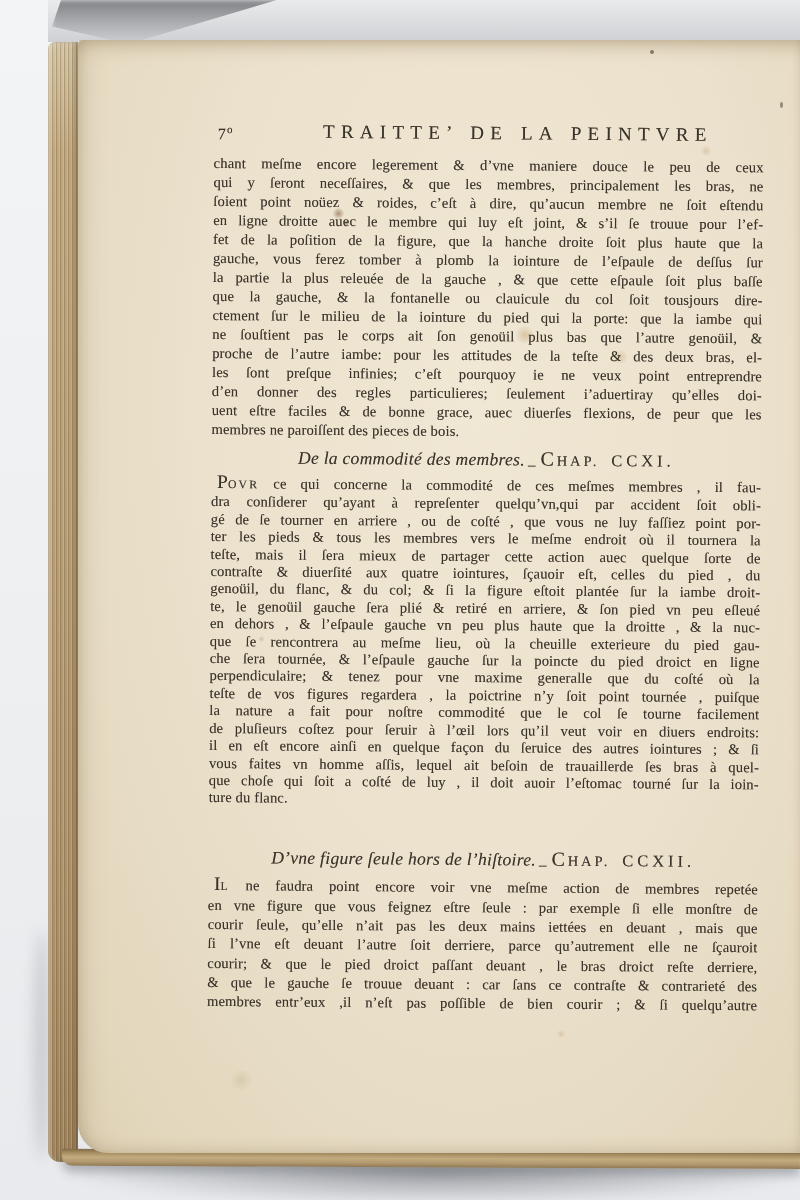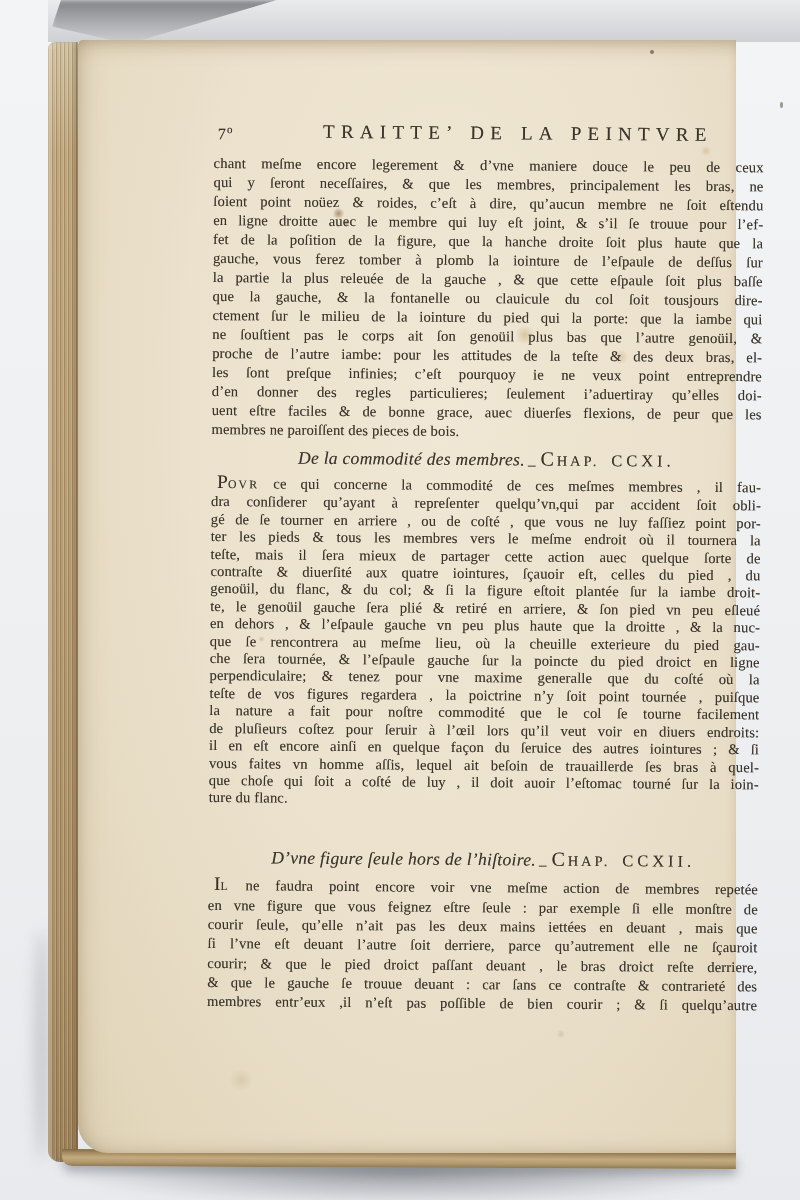--- a/index.html
+++ b/index.html
@@ -10,21 +10,21 @@
   }
   .scene{position:absolute;inset:0;}
   .top-band{position:absolute;left:48px;right:0;top:0;height:42px;
     background:linear-gradient(180deg,rgba(125,127,132,.08),rgba(125,127,132,.30));}
   .top-wedge{position:absolute;left:52px;top:0;width:225px;height:44px;
     background:linear-gradient(180deg,rgba(55,57,62,.60),rgba(55,57,62,0));
     clip-path:polygon(4% 0,100% 0,34% 100%,0 60%);filter:blur(2.5px);}
   .left-soft-shadow{position:absolute;left:34px;top:930px;width:16px;height:230px;
     background:rgba(140,143,149,.35);filter:blur(7px);border-radius:50%;}
 
-  .book{position:absolute;left:48px;top:40px;width:688px;height:1128px;}
+  .book{position:absolute;left:48px;top:40px;width:752px;height:1128px;}
   .book-shadow{position:absolute;left:16px;right:-10px;top:1118px;height:46px;
     background:radial-gradient(ellipse at 50% 30%,rgba(88,91,98,.55),rgba(88,91,98,0) 72%);
     filter:blur(5px);}
   .spine-edge{position:absolute;left:0;top:2px;width:30px;height:1120px;
     border-radius:7px 0 0 12px;
     background:
       repeating-linear-gradient(90deg,rgba(96,74,44,.28) 0 1px,rgba(0,0,0,0) 1px 3px,rgba(255,245,225,.18) 3px 4px),
       linear-gradient(180deg,#d2c3a3 0%,#c0a77e 10%,#b79d74 45%,#ab8f66 80%,#9c8158 100%);
     box-shadow:inset -3px 0 5px rgba(80,60,32,.45), inset 2px 2px 4px rgba(255,250,235,.5);}
   .bottom-edges{position:absolute;left:14px;right:0;top:1112px;height:17px;

